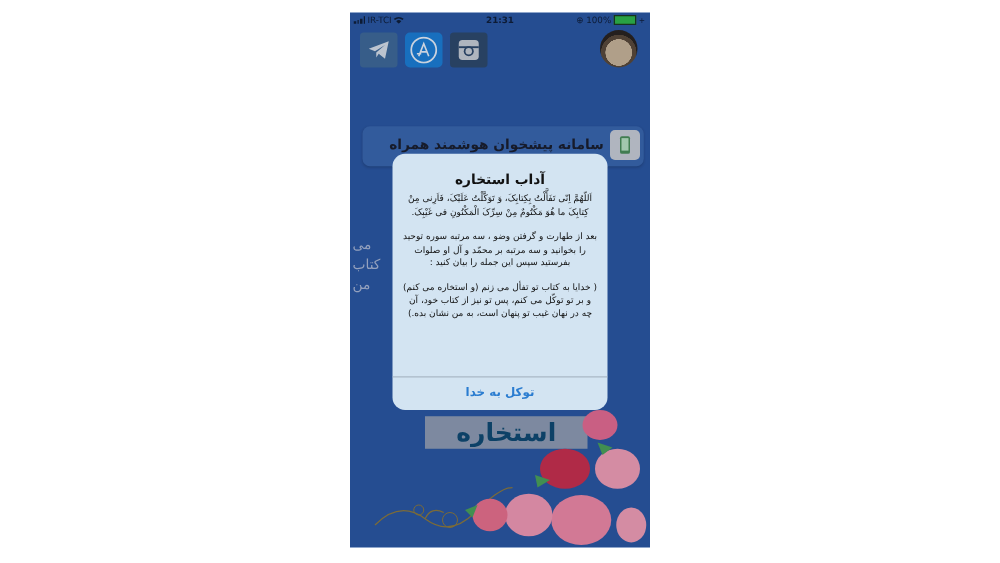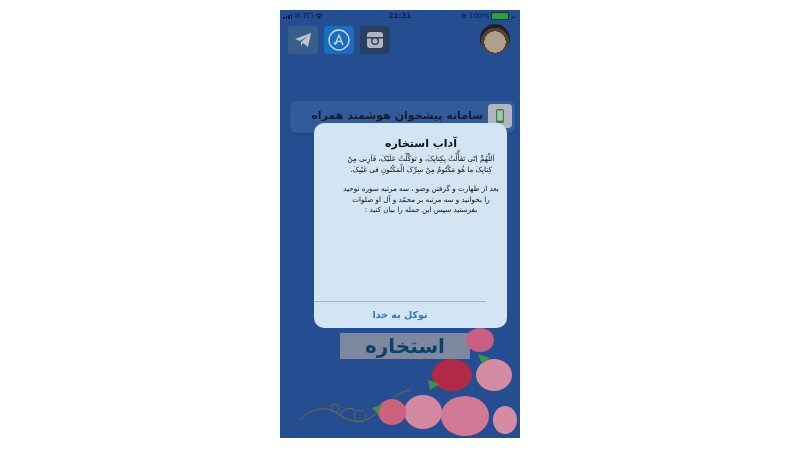--- a/index.html
+++ b/index.html
@@ -49,21 +49,21 @@
     position:absolute; left:60px; top:323px; width:130px; height:26px; background:#9aa5b6; opacity:0.9;
     color:#0c4a6e; font-size:20px; font-weight:bold; text-align:center; line-height:26px; direction:rtl;
   }
 
   .flowers { position:absolute; left:0; top:310px; width:240px; height:118px; }
 
   .dim { position:absolute; left:0; top:0; width:240px; height:428px; background:rgba(0,0,20,0.12); }
 
   .alert {
     position:absolute; left:34px; top:113px; width:172px; height:205px;
-    background:#d3e4f2; border-radius:10px; overflow:hidden;padding-left:21px;
+    background:#d3e4f2; border-radius:10px; overflow:hidden;
   }
   .alert-title {
     margin-top:14px; text-align:center; font-size:11px; font-weight:bold; color:#111; direction:rtl;
   }
   .alert-body {
     padding:4px 8px 0 8px; font-size:7.2px; line-height:10.5px; color:#111; text-align:center; direction:rtl;
   }
   .alert-body p { margin:0 0 9px 0; }
   .alert-sep { position:absolute; left:0; top:178px; width:172px; height:1px; background:#aab8c6; }
   .alert-btn {
@@ -124,20 +124,25 @@
   <div class="banner">
     <div class="banner-title">سامانه پیشخوان هوشمند همراه</div>
     <div class="banner-icon">
       <svg width="14" height="18" viewBox="0 0 14 18">
           <rect x="3" y="2" width="8" height="14" rx="1.5" fill="#4a8f5a"></rect>
           <rect x="4.2" y="3.5" width="5.6" height="10" fill="#b9e3c4"></rect>
         </svg>
     </div>
   </div>
 
+  <div class="bg-text bg-left">
+    <div>می</div>
+    <div>کتاب</div>
+    <div>من</div>
+  </div>
 
   <div class="big-title">استخاره</div>
 
   <svg class="flowers" viewBox="0 0 240 118">
     <path d="M20 100 Q40 80 60 95 T100 90 T130 70" stroke="#8c7a3e" stroke-width="1" fill="none"></path>
     <path d="M60 95 Q65 85 75 90" stroke="#8c7a3e" stroke-width="1" fill="none"></path>
     <circle cx="80" cy="96" r="6" fill="none" stroke="#8c7a3e" stroke-width="0.8"></circle>
     <circle cx="55" cy="88" r="4" fill="none" stroke="#8c7a3e" stroke-width="0.8"></circle>
     <ellipse cx="200" cy="20" rx="14" ry="12" fill="#e56d93"></ellipse>
     <ellipse cx="172" cy="55" rx="20" ry="16" fill="#c9304f"></ellipse>
@@ -151,18 +156,19 @@
     <path d="M92 88 L102 84 L98 94 Z" fill="#4aa35a"></path>
   </svg>
 
   <div class="dim"></div>
 
   <div class="alert">
     <div class="alert-title">آداب استخاره</div>
     <div class="alert-body">
       <p>اَللّهُمَّ اِنّی تَفَأَّلْتُ بِکِتابِکَ، وَ تَوَکَّلْتُ عَلَیْکَ، فَاَرِنی مِنْ کِتابِکَ ما هُوَ مَکْتُومٌ مِنْ سِرِّکَ الْمَکْنُونِ فی غَیْبِکَ.</p>
       <p>بعد از طهارت و گرفتن وضو ، سه مرتبه سوره توحید را بخوانید و سه مرتبه بر محمّد و آل او صلوات بفرستید سپس این جمله را بیان کنید :</p>
+      <p>( خدایا به کتاب تو تفأل می زنم (و استخاره می کنم) و بر تو توکّل می کنم، پس تو نیز از کتاب خود، آن چه در نهان غیب تو پنهان است، به من نشان بده.)</p>
     </div>
     <div class="alert-sep"></div>
     <div class="alert-btn">توکل به خدا</div>
   </div>
 
 </div>
 
 </body></html>

